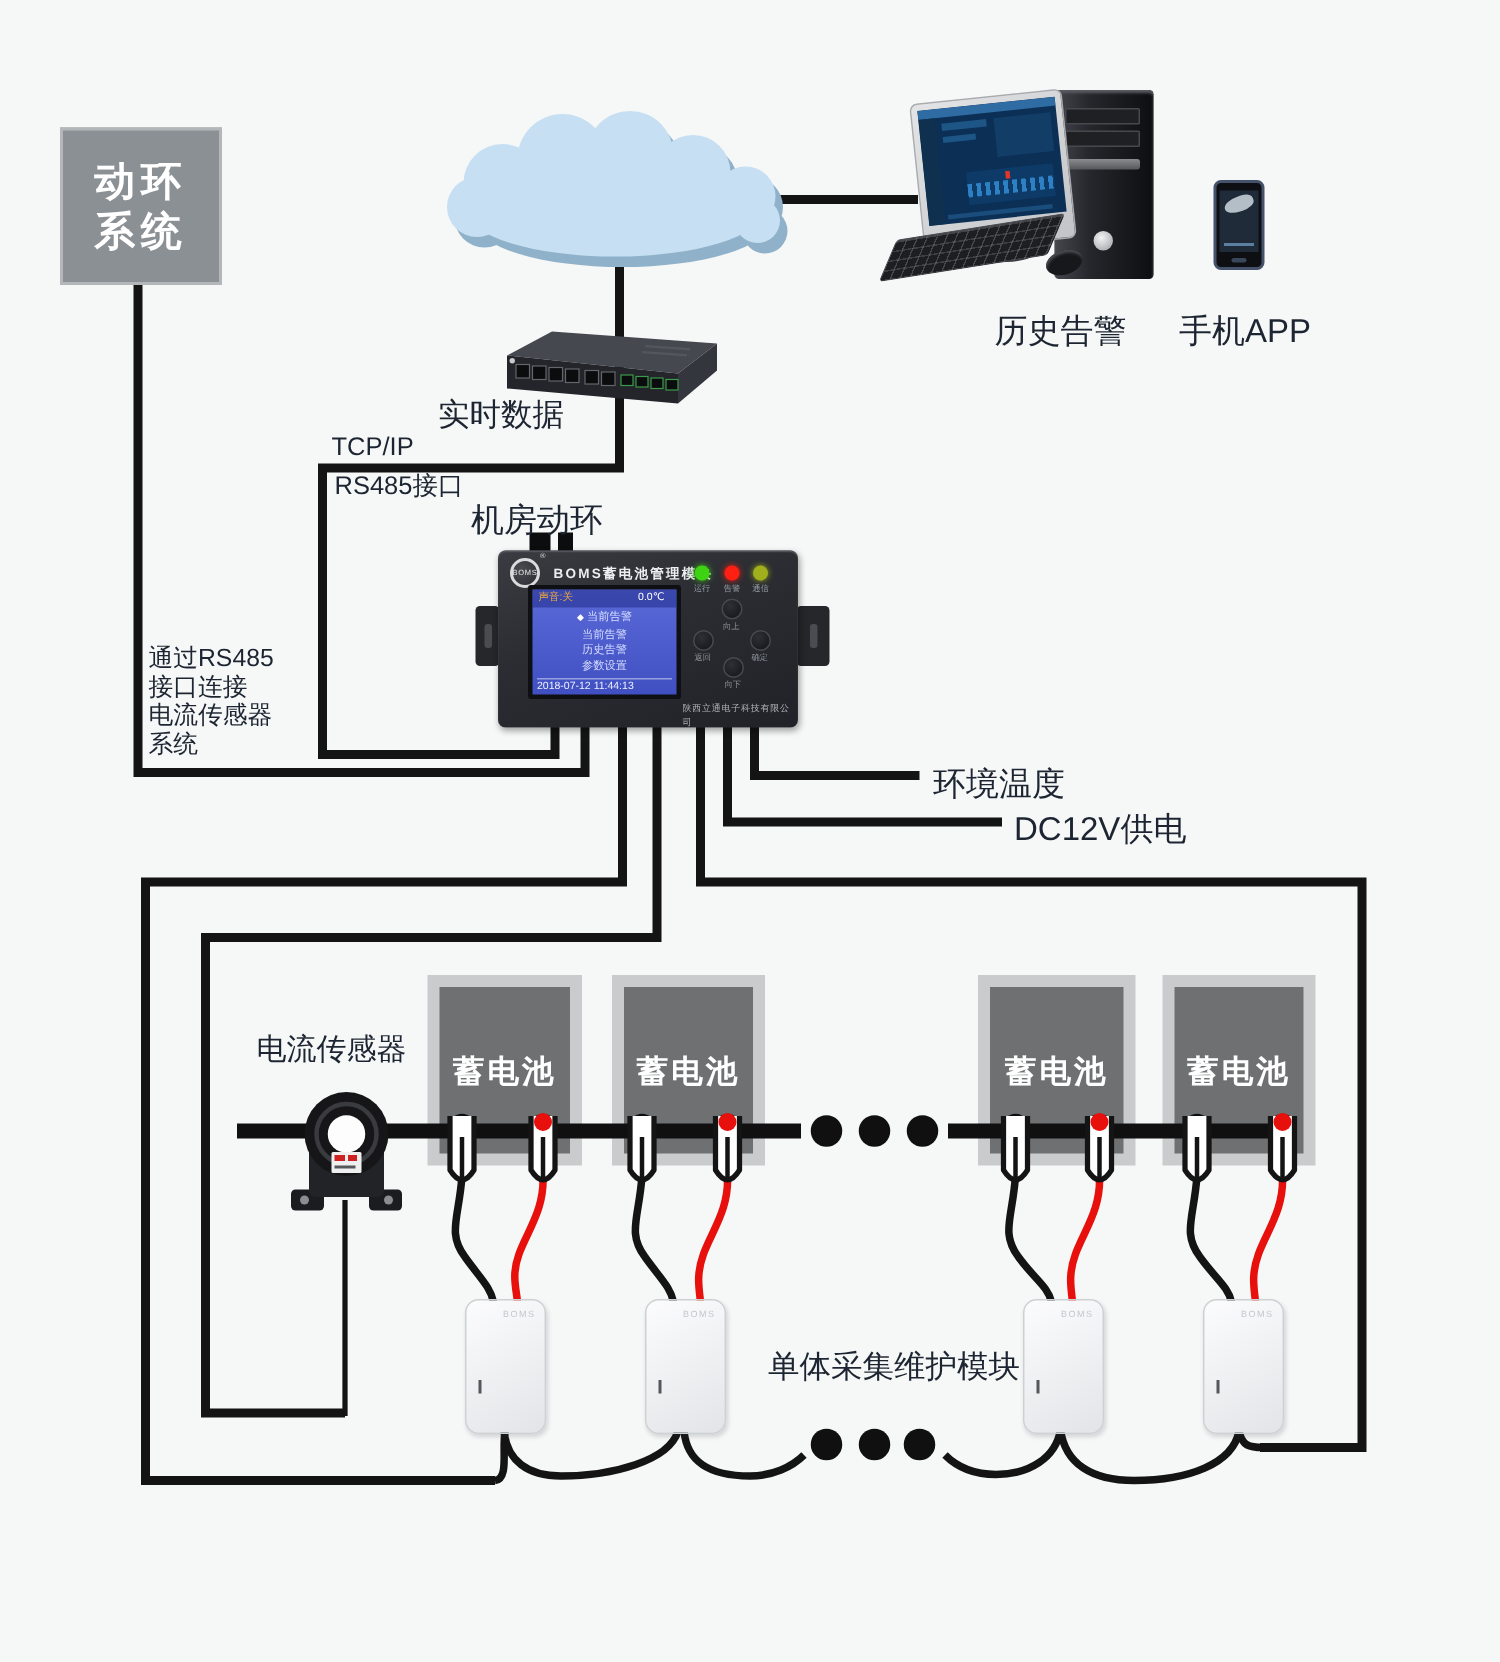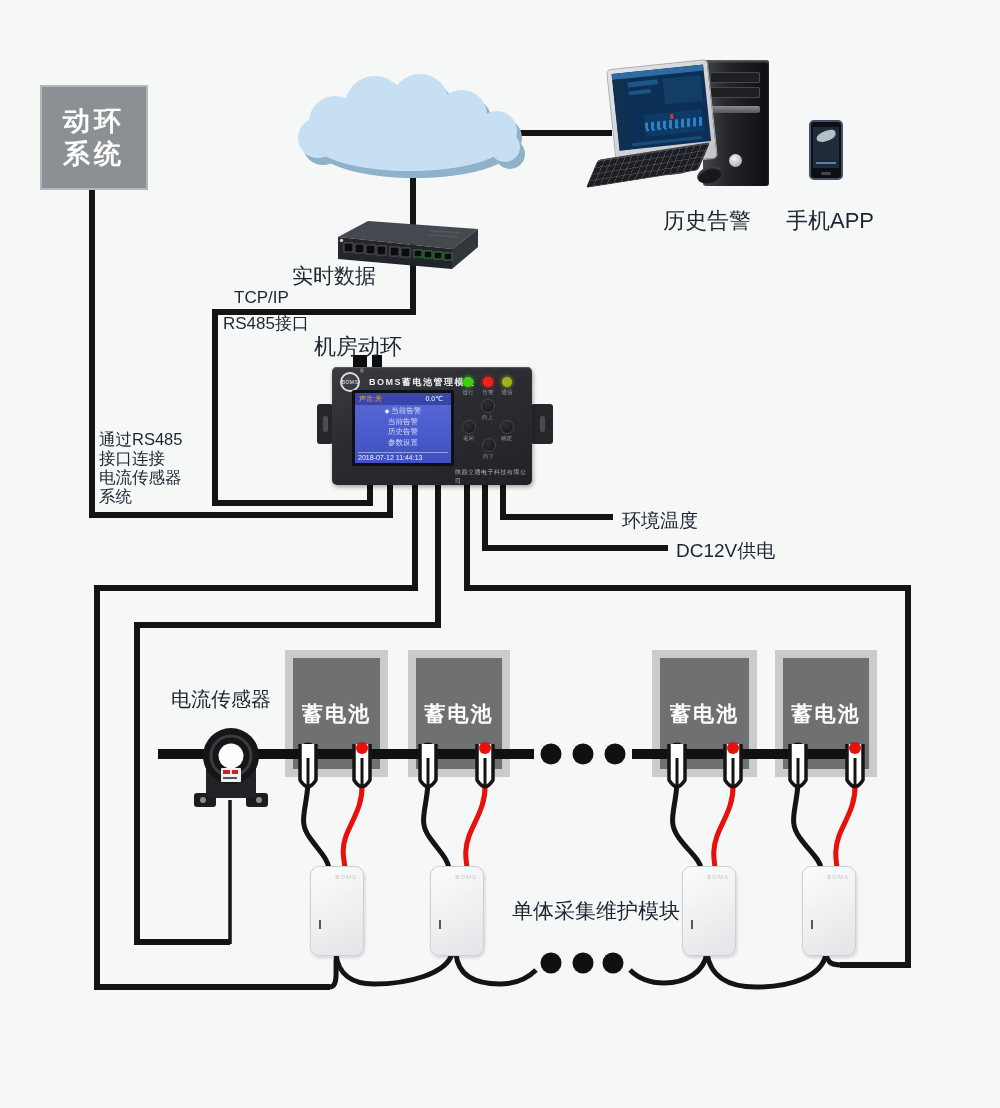--- a/index.html
+++ b/index.html
@@ -85,21 +85,21 @@
   .lcd-menu{position:absolute;left:0;top:13px;right:0;text-align:center;font-size:7.5px;line-height:10.5px;color:#d6ddff;}
   .lcd-menu .bullet{color:#ffffff;font-size:6px;margin-right:2px;}
   .lcd-time{position:absolute;left:3px;right:3px;bottom:2px;border-top:1px solid rgba(255,255,255,.45);
             font-size:7px;color:#eef1ff;text-align:left;padding-top:1px;}
   .dev-btn{position:absolute;width:14px;height:14px;border-radius:50%;background:radial-gradient(circle at 38% 32%,#2e3036,#131418);
            border:1px solid #46484e;box-sizing:border-box;}
   .btn-label{position:absolute;font-size:5.5px;color:#8d939b;}
   .company{position:absolute;left:123px;top:101px;font-size:6px;color:#aeb2b8;letter-spacing:.5px;}
 
   
-  .t17{font-size:17px;} .t19{font-size:19px;} .t21{font-size:21px;} .t22{font-size:22px;}
+  .t17{font-size:17px;} .t19{font-size:22px;} .t21{font-size:21px;} .t22{font-size:22px;}
 </style>
 </head>
 <body>
 
 <div id="canvas">
 
   <div class="abs battery" style="left:285px;width:103px;">
     <div class="cell">
         <span>蓄电池</span>
       </div>
@@ -384,21 +384,21 @@
       <span class="tick"></span>
   </div>
   <div class="abs cmodule" style="left:802px;">
     <span class="brand">BOMS</span>
       <span class="tick"></span>
   </div>
 
   <div class="lbl t22" style="left:663px;top:206px;">历史告警</div>
   <div class="lbl t22" style="left:786px;top:206px;">手机APP</div>
   <div class="lbl t21" style="left:292px;top:262px;">实时数据</div>
-  <div class="lbl t17" style="left:234px;top:288px;">TCP/IP</div>
+  <div class="lbl t17" style="left:221px;top:288px;">TCP/IP</div>
   <div class="lbl t17" style="left:223px;top:312px;">RS485接口</div>
   <div class="lbl t22" style="left:314px;top:332px;">机房动环</div>
   <div class="lbl" style="left:99px;top:430px;font-size:16.5px;line-height:19px;">
     <div>通过RS485</div>
     <div>接口连接</div>
     <div>电流传感器</div>
     <div>系统</div>
   </div>
   <div class="lbl t19" style="left:622px;top:508px;">环境温度</div>
   <div class="lbl t19" style="left:676px;top:538px;">DC12V供电</div>

